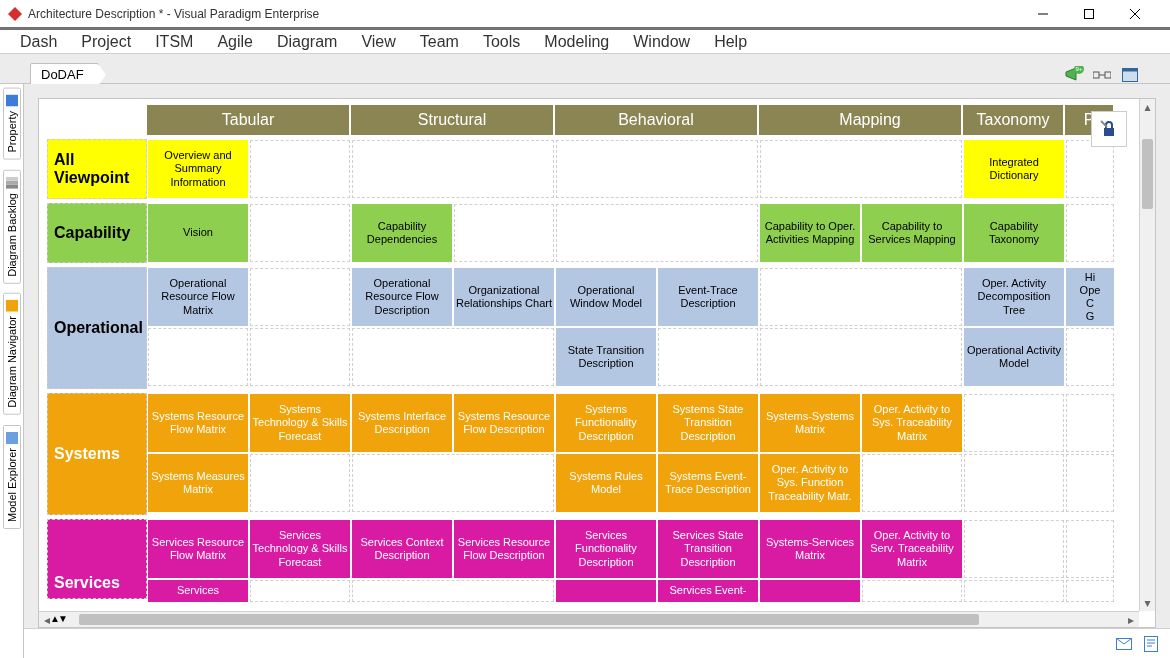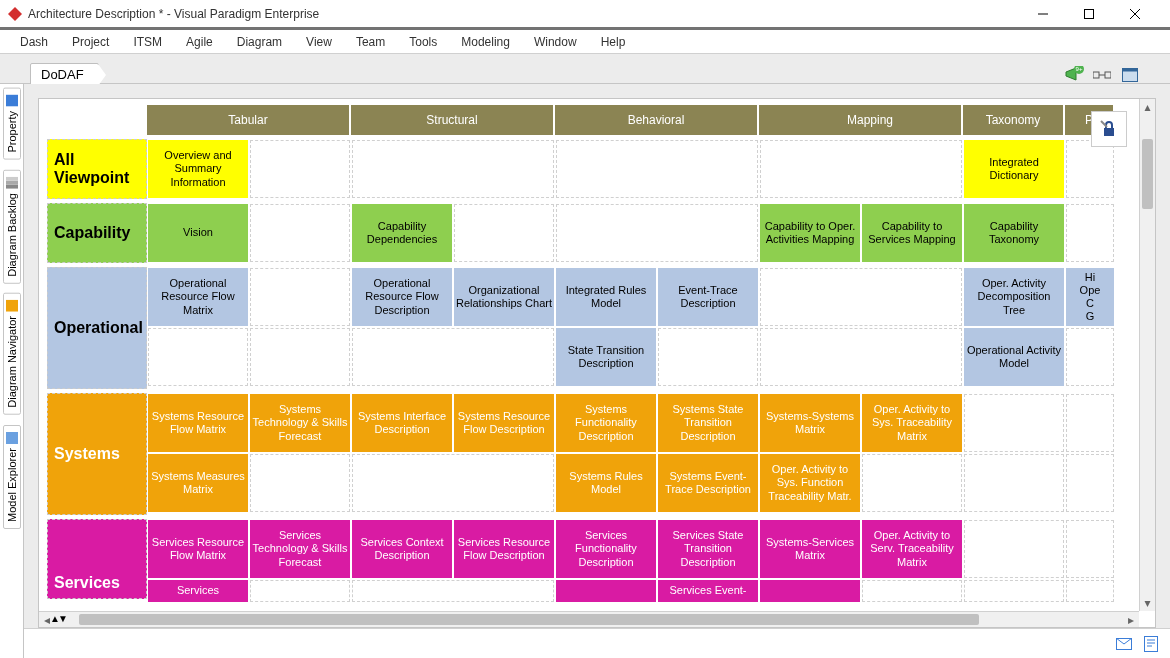--- a/index.html
+++ b/index.html
@@ -2,21 +2,21 @@
 <html><head>
 <meta charset="utf-8">
 <style>
   * { box-sizing: border-box; margin: 0; padding: 0; }
   html, body { width: 1170px; height: 658px; font-family: Arial, sans-serif; font-size: 12px; background: #fff; overflow: hidden; }
   .titlebar { height: 30px; display: flex; align-items: center; padding: 0 12px 0 8px; background: #fff; border-bottom: 3px solid #737373; }
   .titlebar .logo { width: 14px; height: 14px; margin-right: 6px; }
   .titlebar .title { flex: 1; font-size: 12px; color: #333; }
   .titlebar .winbtns { display: flex; }
   .winbtn { width: 46px; height: 30px; display: flex; align-items: center; justify-content: center; color: #333; }
-  .menubar { height: 24px; display: flex; align-items: center; gap: 24px; padding: 0 20px; background: #fff; border-bottom: 1px solid #d0d0d0; font-size: 12px; color: #333; }
+  .menubar { height: 24px; display: flex; align-items: center; gap: 24px; padding: 0 20px; background: #fff; border-bottom: 1px solid #d0d0d0; font-size: 16px; color: #333; }
   .menubar span { cursor: default; }
   .toolbar { height: 30px; background: #ececec; border-bottom: 1px solid #c5c5c5; display: flex; align-items: center; padding: 12px 28px 0 0; }
   .crumb { margin-left: 30px; background: #fff; border: 1px solid #bfbfbf; padding: 3px 14px 3px 10px; border-radius: 2px; font-size: 13px; position: relative; }
   .crumb::after { content: ""; position: absolute; right: -8px; top: 0; width: 0; height: 0; border-top: 11px solid transparent; border-bottom: 11px solid transparent; border-left: 8px solid #fff; }
   .toolbar .spacer { flex: 1; }
   .toolbtn { width: 24px; height: 24px; margin-left: 4px; display: flex; align-items: center; justify-content: center; }
   .main { display: flex; height: 574px; position: relative;}
   .side-tabs { width: 24px; background: #fff; border-right: 1px solid #c5c5c5; display: flex; flex-direction: column; align-items: center; padding-top: 4px; gap: 10px;}
   .side-tab { writing-mode: vertical-rl; transform: rotate(180deg); font-size: 11px; padding: 6px 2px; border: 1px solid #c5c5c5; background: #fff; border-radius: 2px; white-space: nowrap; display: flex; align-items: center; gap: 4px;}
   .side-icon { width: 12px; height: 12px; display: inline-block; }
@@ -24,21 +24,21 @@
   .canvas-inner { position: absolute; left: 14px; top: 14px; right: 14px; bottom: 30px; background: #fff; border: 1px solid #c5c5c5; overflow: hidden;}
   .scroll-v { position: absolute; right: 0; top: 0; width: 16px; bottom: 16px; background: #f0f0f0; border-left: 1px solid #d0d0d0;}
   .scroll-v .thumb { position: absolute; left: 2px; right: 2px; top: 40px; height: 70px; background: #c0c0c0; border-radius: 2px;}
   .scroll-v .arrow { position: absolute; left:0; right:0; height:16px; display:flex; align-items:center; justify-content:center; color:#666;}
   .scroll-h { position: absolute; left: 0; right: 16px; bottom: 0; height: 16px; background: #f0f0f0; border-top: 1px solid #d0d0d0;}
   .scroll-h .thumb { position: absolute; top: 2px; bottom: 2px; left: 40px; width: 900px; background: #c0c0c0; border-radius: 2px;}
   .scroll-h .arrow { position: absolute; top:0; bottom:0; width:16px; display:flex; align-items:center; justify-content:center; color:#666;}
   .gridbox { position: absolute; left: 8px; top: 6px; width: 1080px; }
   .ghead { display: flex; }
   .rowhead-spacer { width: 100px; height: 30px; }
-  .col { flex: 0 0 auto; display:flex; align-items:center; justify-content:center; color:#fff; font-size: 12px; background:#8b8453; border-right: 2px solid #fff;}
+  .col { flex: 0 0 auto; display:flex; align-items:center; justify-content:center; color:#fff; font-size: 16px; background:#8b8453; border-right: 2px solid #fff;}
   .col1 { width: 204px; }
   .col2 { width: 204px; }
   .col3 { width: 204px; }
   .col4 { width: 204px; padding-left: 20px; }
   .col5 { width: 102px; }
   .col6 { width: 50px; }
   .grow { display: flex; margin-top: 4px;}
   .rhead { width: 100px; display:flex; align-items:center; padding-left:6px; font-weight:bold; font-size:16px; border: 1px dashed #ccc;}
   .yellow { background: #ffff00; }
   .green { background: #8ecf4f; }
@@ -206,21 +206,21 @@
         </div>
 
         <div class="grow">
           <div class="rhead blue" style="height:122px">Operational</div>
           <div class="cells">
             <div class="cellrow">
               <div class="slot filled blue">Operational Resource Flow Matrix</div>
               <div class="slot"></div>
               <div class="slot filled blue">Operational Resource Flow Description</div>
               <div class="slot filled blue">Organizational Relationships Chart</div>
-              <div class="slot filled blue">Integrated Rules Model</div>
+              <div class="slot filled blue">Operational Window Model</div>
               <div class="slot filled blue">Event-Trace Description</div>
               <div class="slot wide"></div>
               <div class="slot filled blue">Oper. Activity Decomposition Tree</div>
               <div class="slot half filled blue" style="white-space:pre-line">Hi
 Ope
 C
 G</div>
             </div>
             <div class="cellrow">
               <div class="slot"></div>

